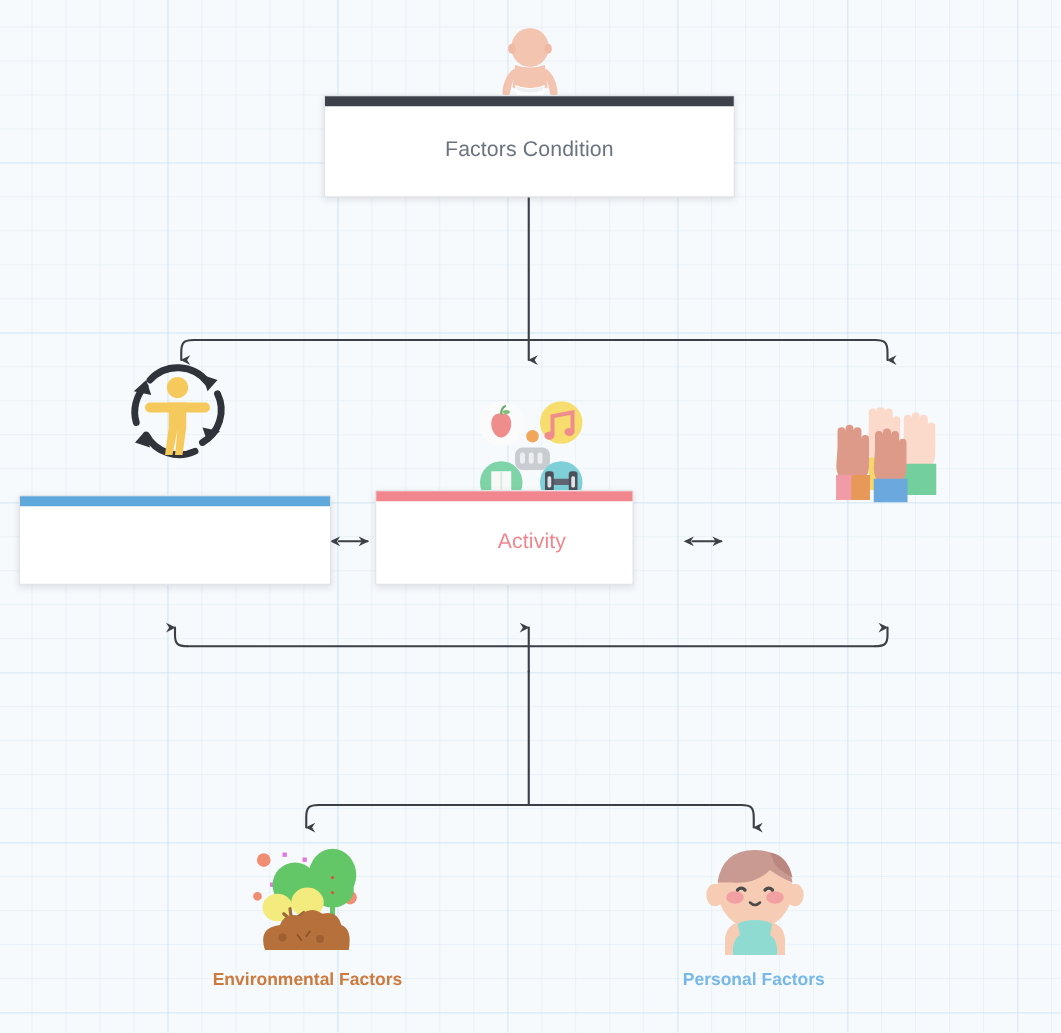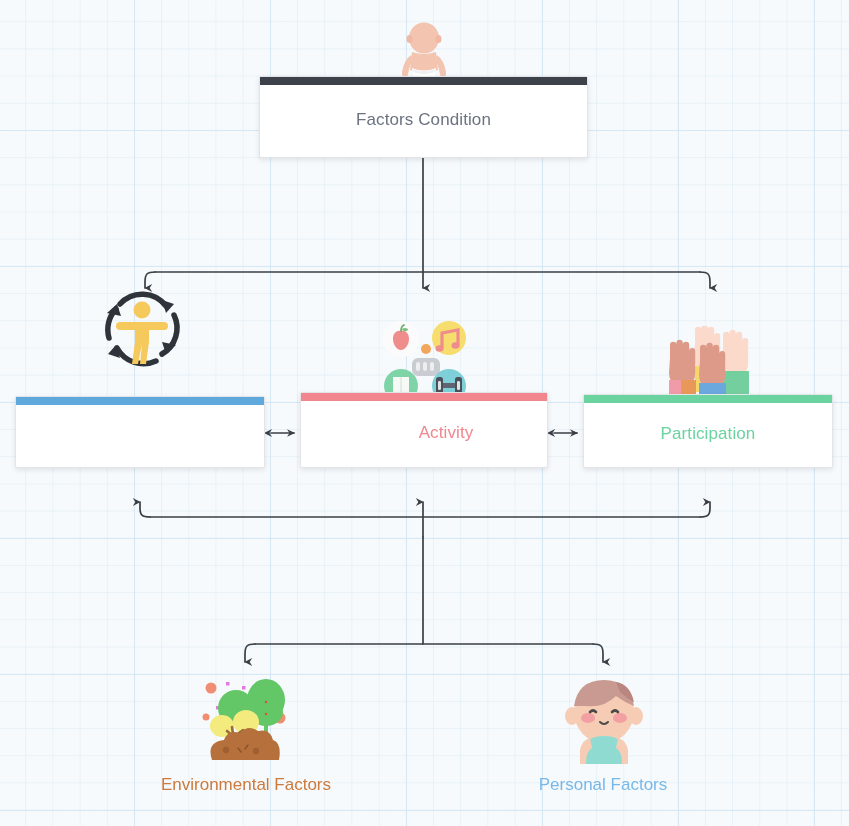--- a/index.html
+++ b/index.html
@@ -73,43 +73,44 @@
     top: 396px;
     width: 250px;
     height: 72px;
   }
   #body-functions-box .node-bar { background: #5fa8dc; }
   #body-functions-box .node-label { color: #78b8e8; font-size: 16.5px; }
 
   #activity-box {
     left: 300px;
     top: 392px;
-    width: 248px;
+    width: 207px;
     height: 76px;
     padding-left: 44px;
   }
   #activity-box .node-bar { background: #f2868e; }
   #activity-box .node-label { color: #f2868e; }
 
   #participation-box {
     left: 583px;
     top: 394px;
     width: 250px;
     height: 74px;
   }
   #participation-box .node-bar { background: #6bd3a0; }
   #participation-box .node-label { color: #6bd3a0; }
 
   
   .factor-label {
     position: absolute;
-    font-size: 17px;
+    font-size: 14px;
     text-align: center;
     white-space: nowrap;
     user-select: none;
+    font-weight: bold;
   }
   #environmental-label {
     left: 100px;
     top: 775px;
     width: 292px;
     color: #cc7a3d;
   }
   #personal-label {
     left: 470px;
     top: 775px;
@@ -332,22 +333,18 @@
 
   <div class="node-box" id="body-functions-box">
     <div class="node-bar"></div>
   </div>
 
   <div class="node-box" id="activity-box">
     <div class="node-bar"></div>
     <div class="node-label">Activity</div>
   </div>
 
-  <div class="node-box" id="participation-box">
-    <div class="node-bar"></div>
-    <div class="node-label">Participation</div>
-  </div>
 
   <div class="factor-label" id="environmental-label">Environmental Factors</div>
 
   <div class="factor-label" id="personal-label">Personal Factors</div>
 
 </div>
 
 </body></html>

